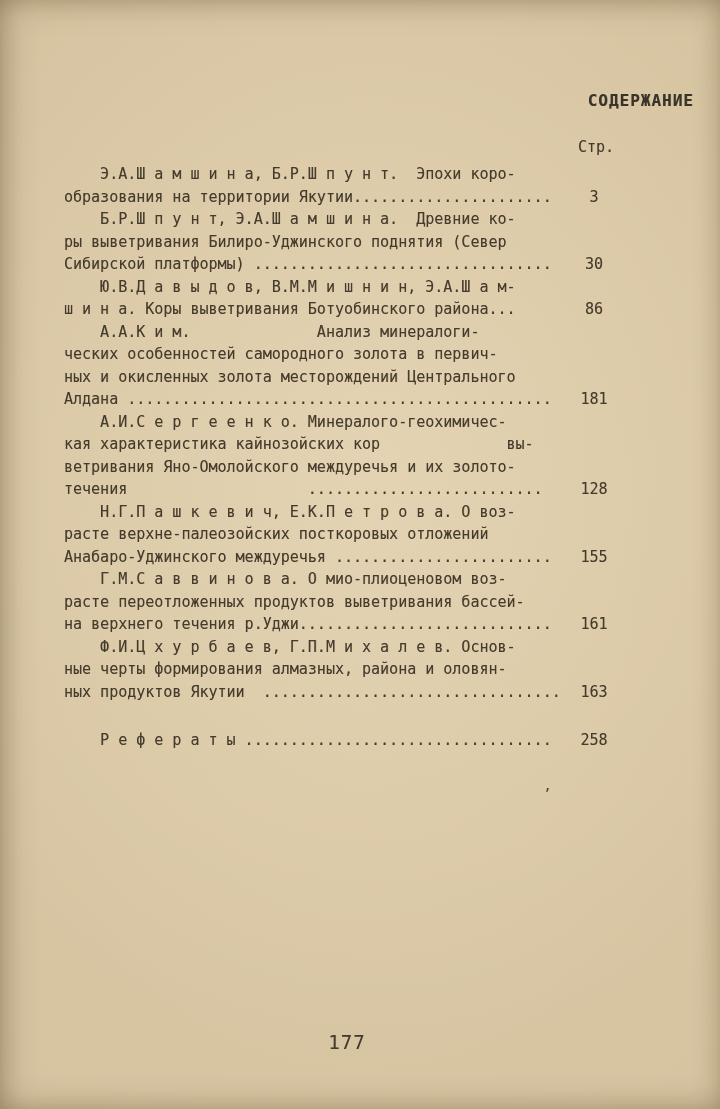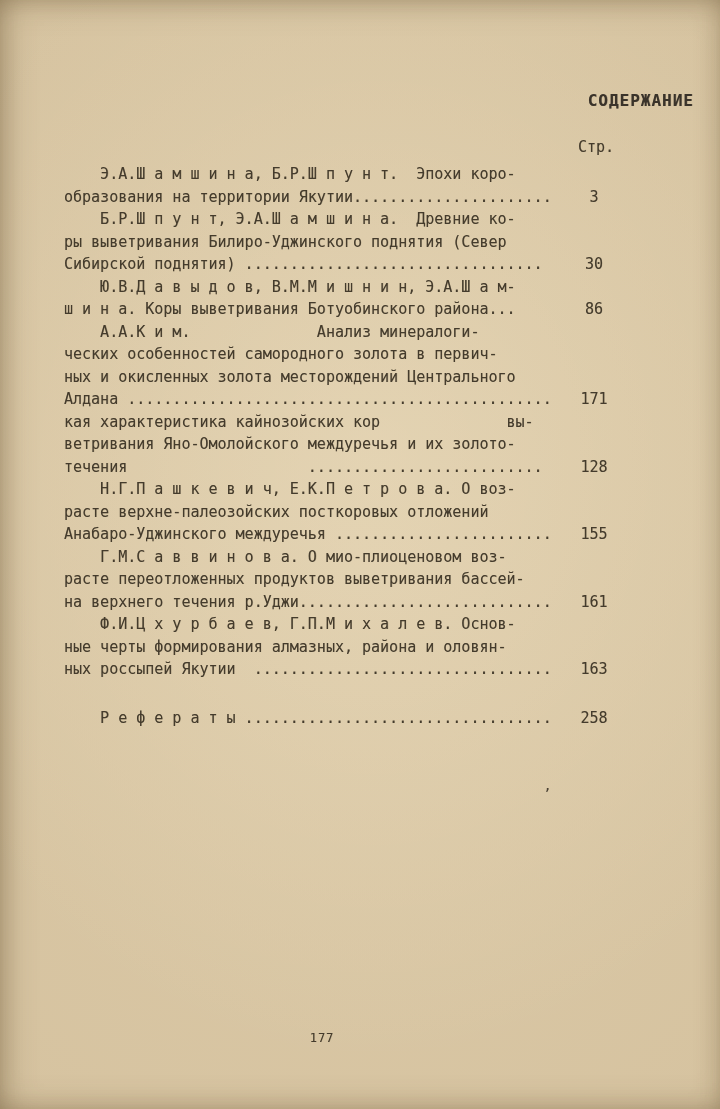--- a/index.html
+++ b/index.html
@@ -69,23 +69,24 @@
     text-align: center;
     white-space: pre;
     text-shadow: 0.3px 0.3px 0 rgba(68,59,44,0.35);
   }
   .folio {
     position: absolute;
     top: 1031px;
     left: 0;
     width: 644px;
     text-align: center;
-    font-size: 12px;
+    font-size: 19px;
     letter-spacing: 1px;
     text-shadow: 0.3px 0.3px 0 rgba(68,59,44,0.35);
+    padding-left: 25px;
   }
   .speck {
     position: absolute;
     top: 786px;
     left: 543px;
     font-size: 14px;
     color: #4a4134;
   }
 </style>
 </head>
@@ -107,21 +108,21 @@
       </div>
       <div class="toc-line">
         <span class="t">    Б.Р.Ш п у н т, Э.А.Ш а м ш и н а.  Древние ко-</span>
         <span class="pg"></span>
       </div>
       <div class="toc-line">
         <span class="t">ры выветривания Билиро-Уджинского поднятия (Север</span>
         <span class="pg"></span>
       </div>
       <div class="toc-line">
-        <span class="t">Сибирской поднятия) .................................</span>
+        <span class="t">Сибирской платформы) .................................</span>
         <span class="pg">30</span>
       </div>
       <div class="toc-line">
         <span class="t">    Ю.В.Д а в ы д о в, В.М.М и ш н и н, Э.А.Ш а м-</span>
         <span class="pg"></span>
       </div>
       <div class="toc-line">
         <span class="t">ш и н а. Коры выветривания Ботуобинского района...</span>
         <span class="pg">86</span>
       </div>
@@ -132,21 +133,25 @@
       <div class="toc-line">
         <span class="t">ческих особенностей самородного золота в первич-</span>
         <span class="pg"></span>
       </div>
       <div class="toc-line">
         <span class="t">ных и окисленных золота месторождений Центрального</span>
         <span class="pg"></span>
       </div>
       <div class="toc-line">
         <span class="t">Алдана ...............................................</span>
-        <span class="pg">171</span>
+        <span class="pg">181</span>
+      </div>
+      <div class="toc-line">
+        <span class="t">    А.И.С е р г е е н к о. Минералого-геохимичес-</span>
+        <span class="pg"></span>
       </div>
       <div class="toc-line">
         <span class="t">кая характеристика кайнозойских кор              вы-</span>
         <span class="pg"></span>
       </div>
       <div class="toc-line">
         <span class="t">ветривания Яно-Омолойского междуречья и их золото-</span>
         <span class="pg"></span>
       </div>
       <div class="toc-line">
@@ -179,21 +184,21 @@
       </div>
       <div class="toc-line">
         <span class="t">    Ф.И.Ц х у р б а е в, Г.П.М и х а л е в. Основ-</span>
         <span class="pg"></span>
       </div>
       <div class="toc-line">
         <span class="t">ные черты формирования алмазных, района и оловян-</span>
         <span class="pg"></span>
       </div>
       <div class="toc-line">
-        <span class="t">ных россыпей Якутии  .................................</span>
+        <span class="t">ных продуктов Якутии  .................................</span>
         <span class="pg">163</span>
       </div>
       <div class="toc-line gap-before">
         <span class="t">    Р е ф е р а т ы ..................................</span>
         <span class="pg">258</span>
       </div>
     </div>
 
   <div class="speck">’</div>
 

